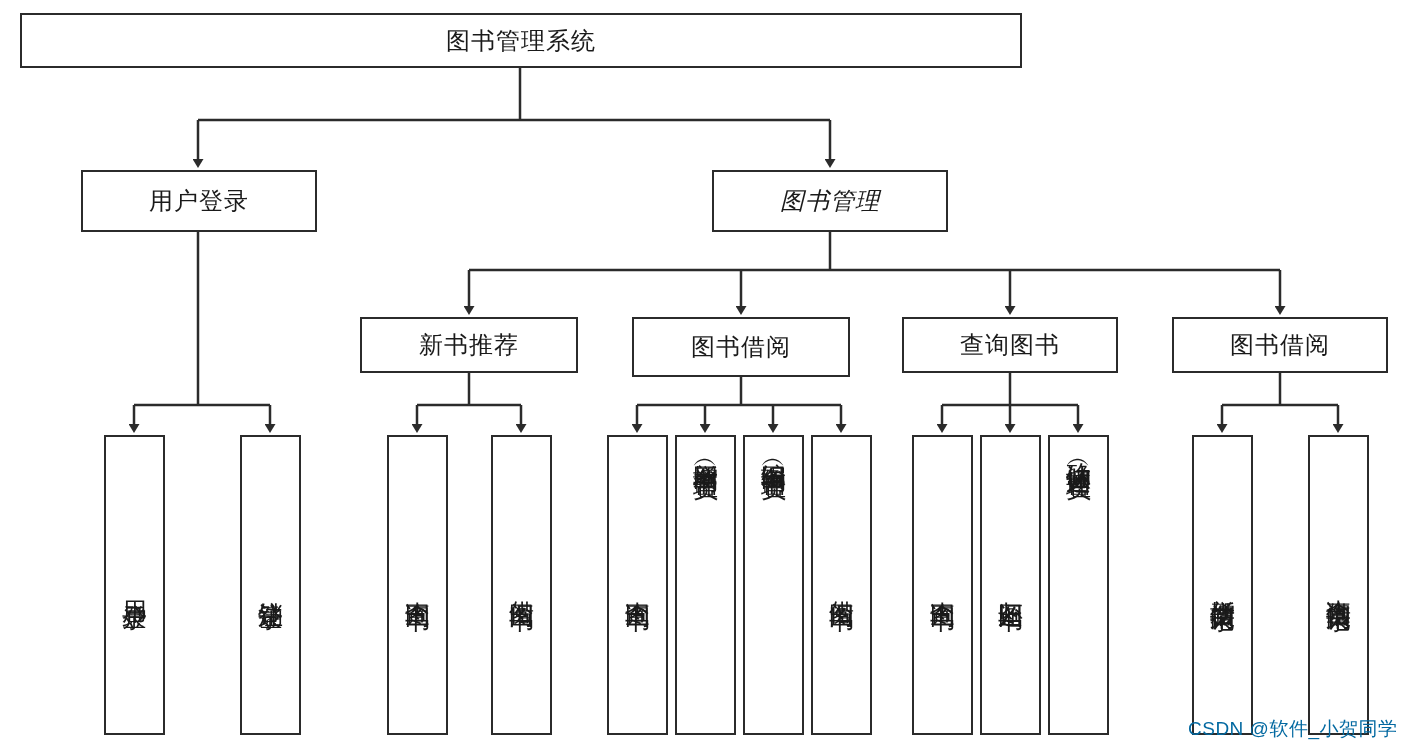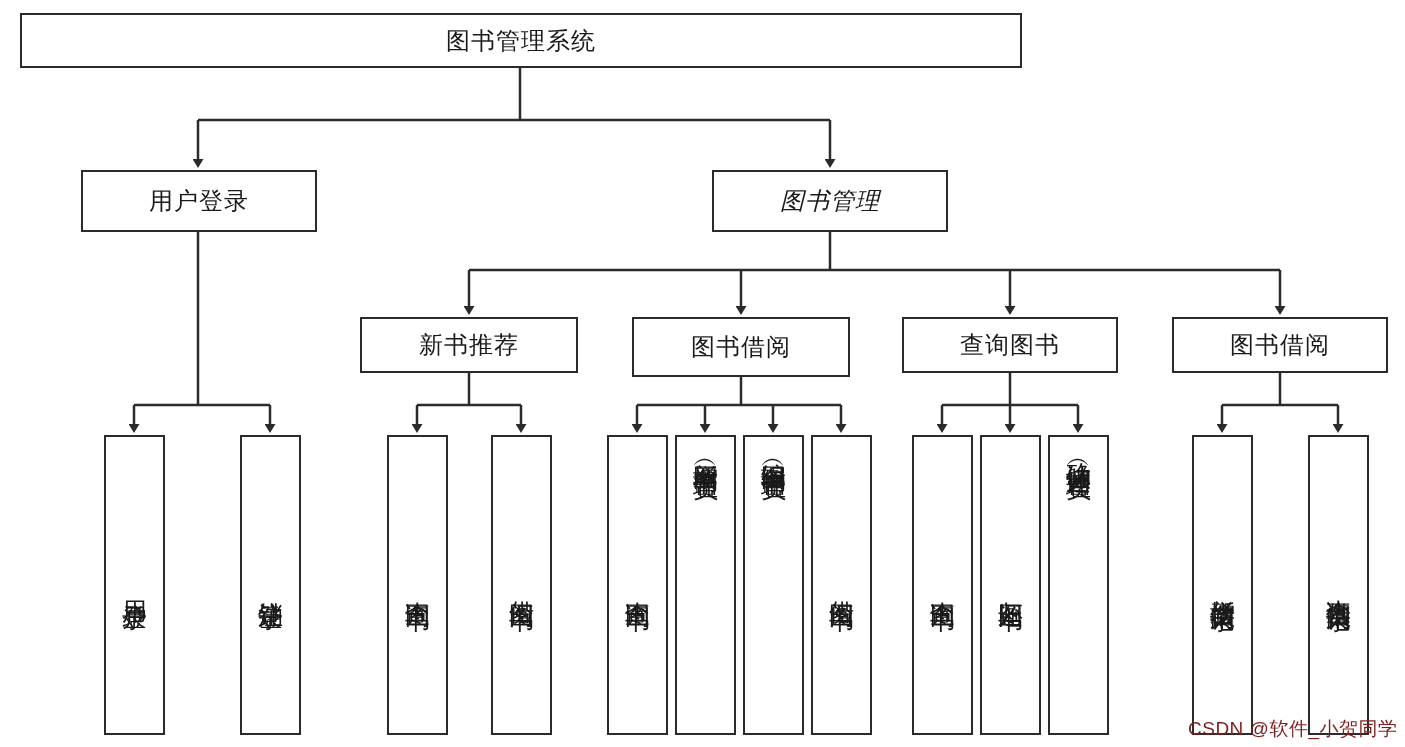--- a/index.html
+++ b/index.html
@@ -55,21 +55,21 @@
     color: #1a1a1a;
   }
   
   .node.vert.center {
     align-items: center;
     padding-top: 0;
   }
   .watermark {
     position: absolute;
     font-size: 19px;
-    color: #7f1d1d;
+    color: #0369a1;
     white-space: nowrap;
     letter-spacing: 0.5px;
     user-select: none;
   }
 </style>
 </head>
 <body>
 
 <div id="canvas">
 

